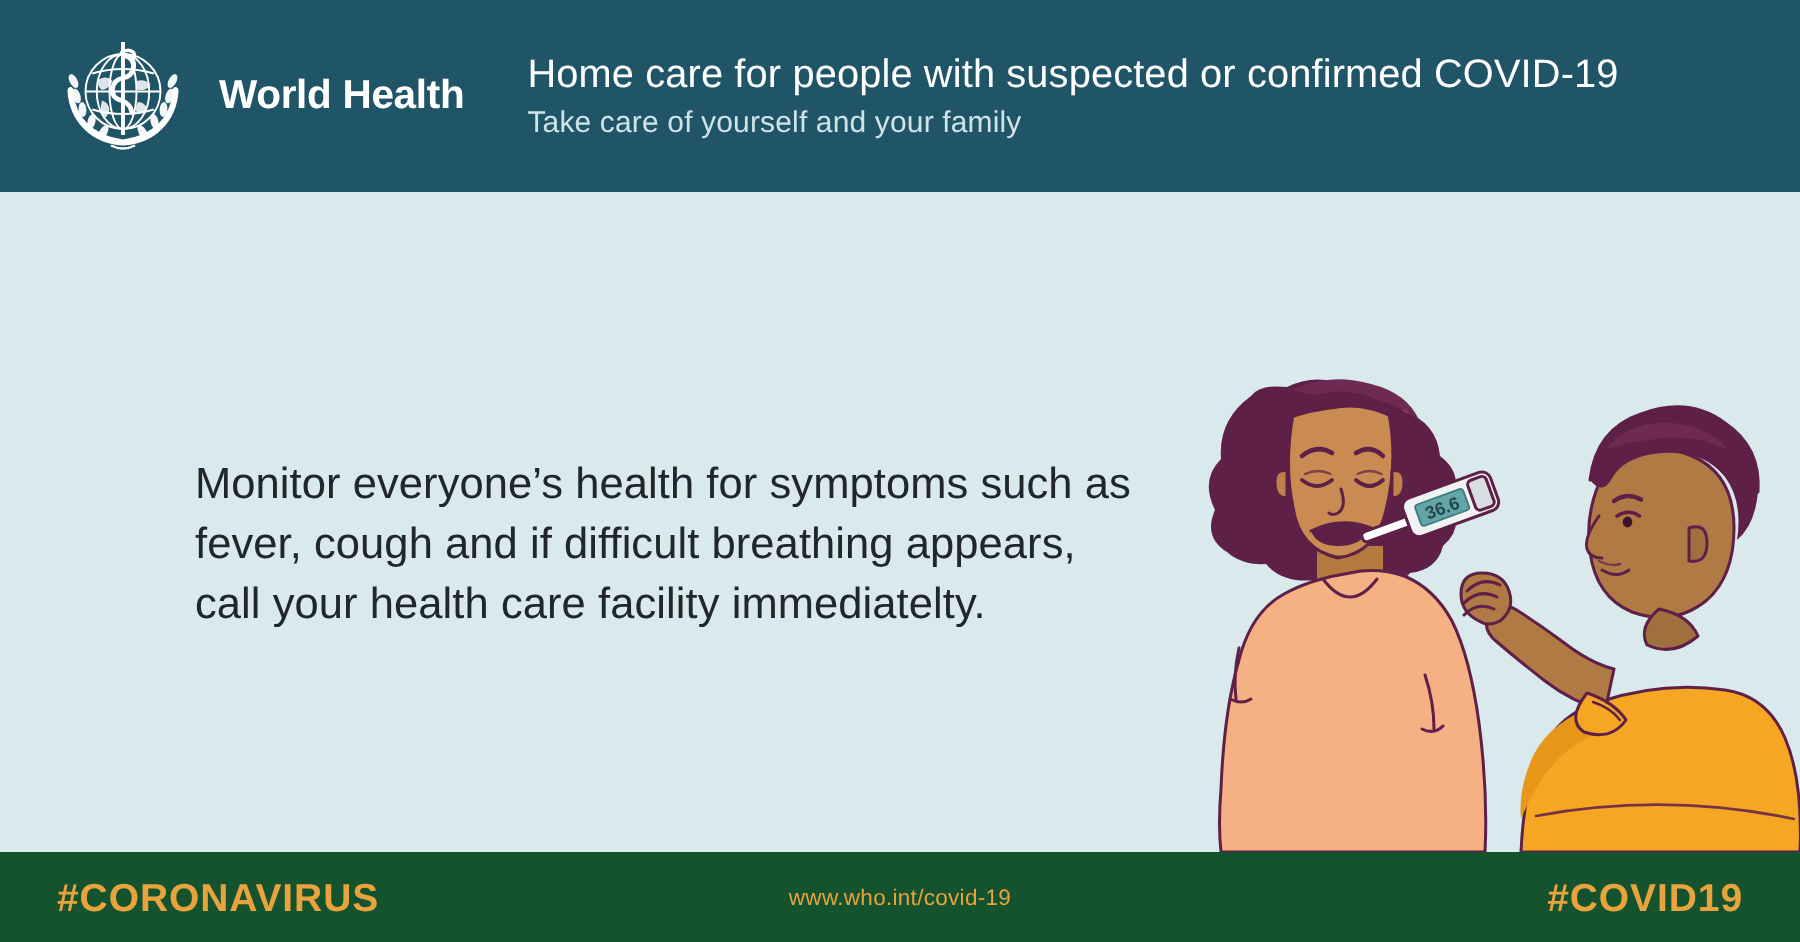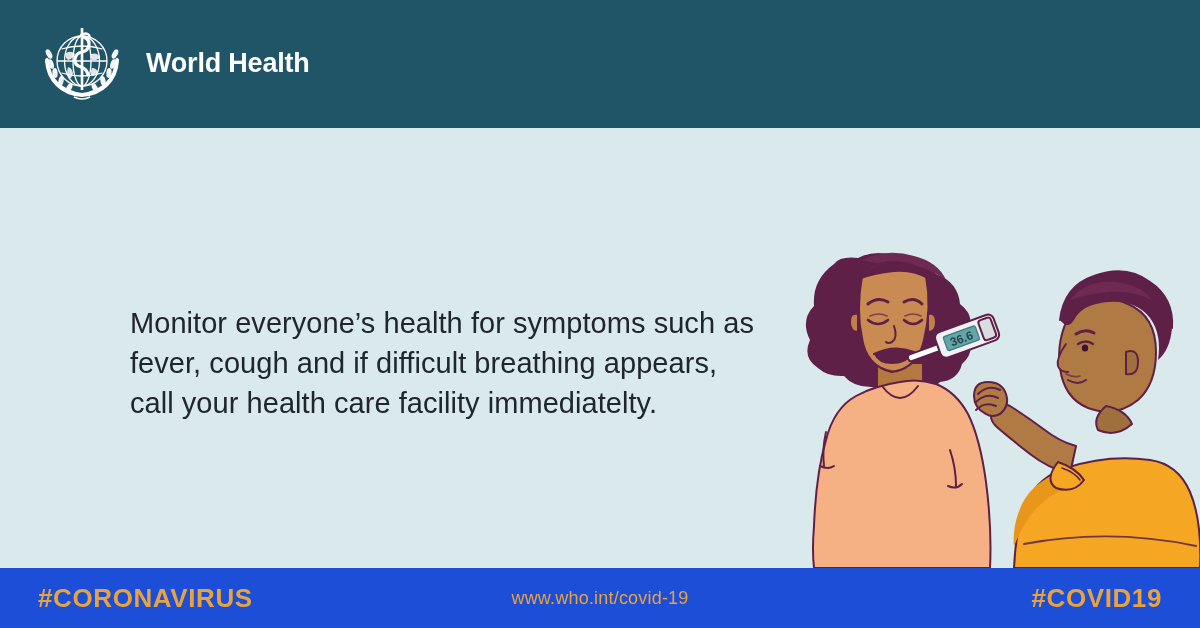--- a/index.html
+++ b/index.html
@@ -67,29 +67,29 @@
 
   
   .illustration {
     position:absolute; left:770px; top:40px; width:430px; height:400px;
   }
   .illustration svg { display:block; width:100%; height:100%; }
 
   
   .footer {
     position:absolute; left:0; top:568px; width:1200px; height:60px;
-    background:#1d4ed8; display:flex; align-items:center;
+    background:#14532d; display:flex; align-items:center;
   }
   .footer-left {
     position:absolute; left:38px; color:#e8a33d;
     font-size:26px; font-weight:bold; letter-spacing:0.6px;
   }
   .footer-center {
     position:absolute; left:0; width:1200px; text-align:center;
-    color:#e8a33d; font-size:18px; font-weight:400; letter-spacing:0.2px;
+    color:#e8a33d; font-size:15px; font-weight:400; letter-spacing:0.2px;
   }
   .footer-right {
     position:absolute; right:38px; color:#e8a33d;
     font-size:26px; font-weight:bold; letter-spacing:0.6px;
   }
 </style>
 </head>
 <body>
 
 <div class="header">
@@ -139,20 +139,24 @@
       <path d="M49 12 q5 -3 8 0 q2 3 -2 4" fill="none" stroke="#ffffff" stroke-width="2.4" stroke-linecap="round"></path>
     </g>
 
     <path d="M42 74 q8 4 16 0" fill="none" stroke="#ffffff" stroke-width="1.6"></path>
   </svg>
 
   <div class="who-wordmark">
     <div>World Health</div>
   </div>
 
+  <div class="header-texts">
+    <div class="header-title">Home care for people with suspected or confirmed COVID-19</div>
+    <div class="header-subtitle">Take care of yourself and your family</div>
+  </div>
 </div>
 
 <div class="body-area">
 
 
   <div class="main-copy">Monitor everyone’s health for symptoms such as fever, cough and if difficult breathing appears, call your health care facility immediatelty.</div>
 
   <div class="illustration">
     <svg viewBox="0 0 430 400">
       <defs>

